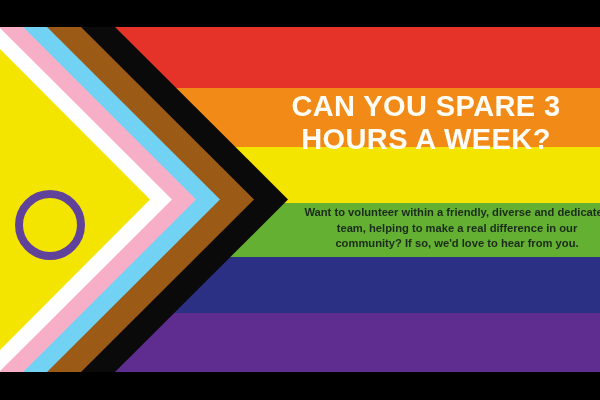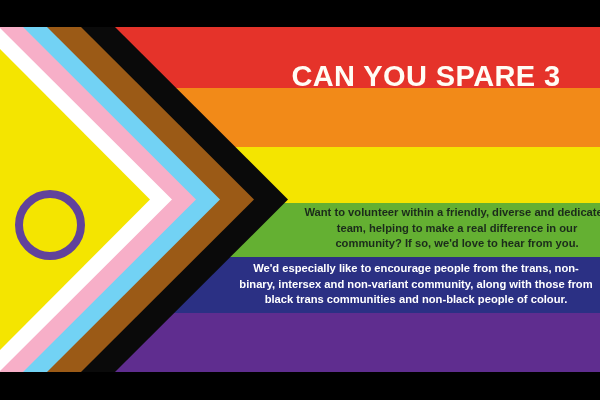--- a/index.html
+++ b/index.html
@@ -55,21 +55,21 @@
     height: 70px;
     border-radius: 50%;
     border: 8px solid #61429B;
     box-sizing: border-box;
   }
 
   
   .headline {
     position: absolute;
     left: 258px;
-    top: 60px;
+    top: 90px;
     width: 336px;
     text-align: center;
     color: #FFFDF5;
     font-size: 29px;
     font-weight: bold;
     line-height: 33px;
     letter-spacing: 0.4px;
   }
 
   
@@ -124,20 +124,20 @@
       <polygon id="chev-2" points="0,0  47,0 220,172.5  47,345 0,345" fill="#72D2F4"></polygon>
       <polygon id="chev-3" points="0,0  23,0 196,172.5  23,345 0,345" fill="#F7AFC8"></polygon>
       <polygon id="chev-4" points="0,0  -1,0 172,172.5  -1,345 0,345" fill="#FFFFFF"></polygon>
       <polygon id="chev-5" points="0,22 0,22 150,172.5 0,323" fill="#F4E500"></polygon>
     </svg>
     <div class="intersex-circle" style="border-color: rgb(97, 66, 155);"></div>
   </div>
 
   <div class="headline">
     <div>CAN YOU SPARE 3</div>
+    <div>HOURS A WEEK?</div>
   </div>
 
   <div class="para para-green">Want to volunteer within a friendly, diverse and dedicated team, helping to make a real difference in our community? If so, we'd love to hear from you.</div>
 
-  <div class="para para-blue">We'd especially like to encourage people from the trans, non-binary, intersex and non-variant community, along with those from black trans communities and non-black people of colour.</div>
 
 
 </div>
 
 </body></html>

